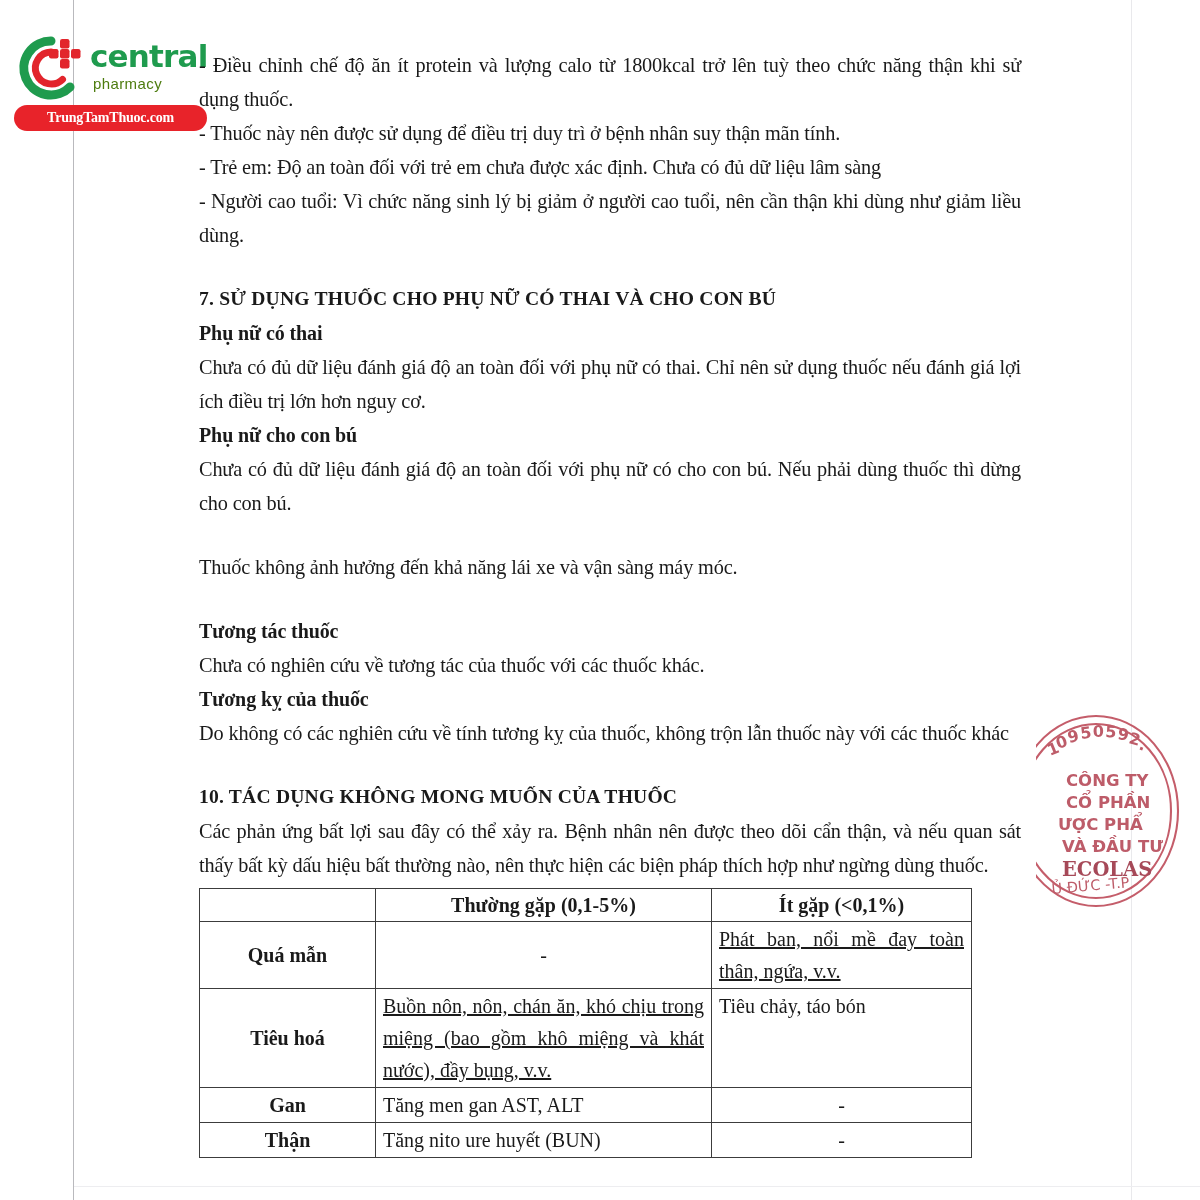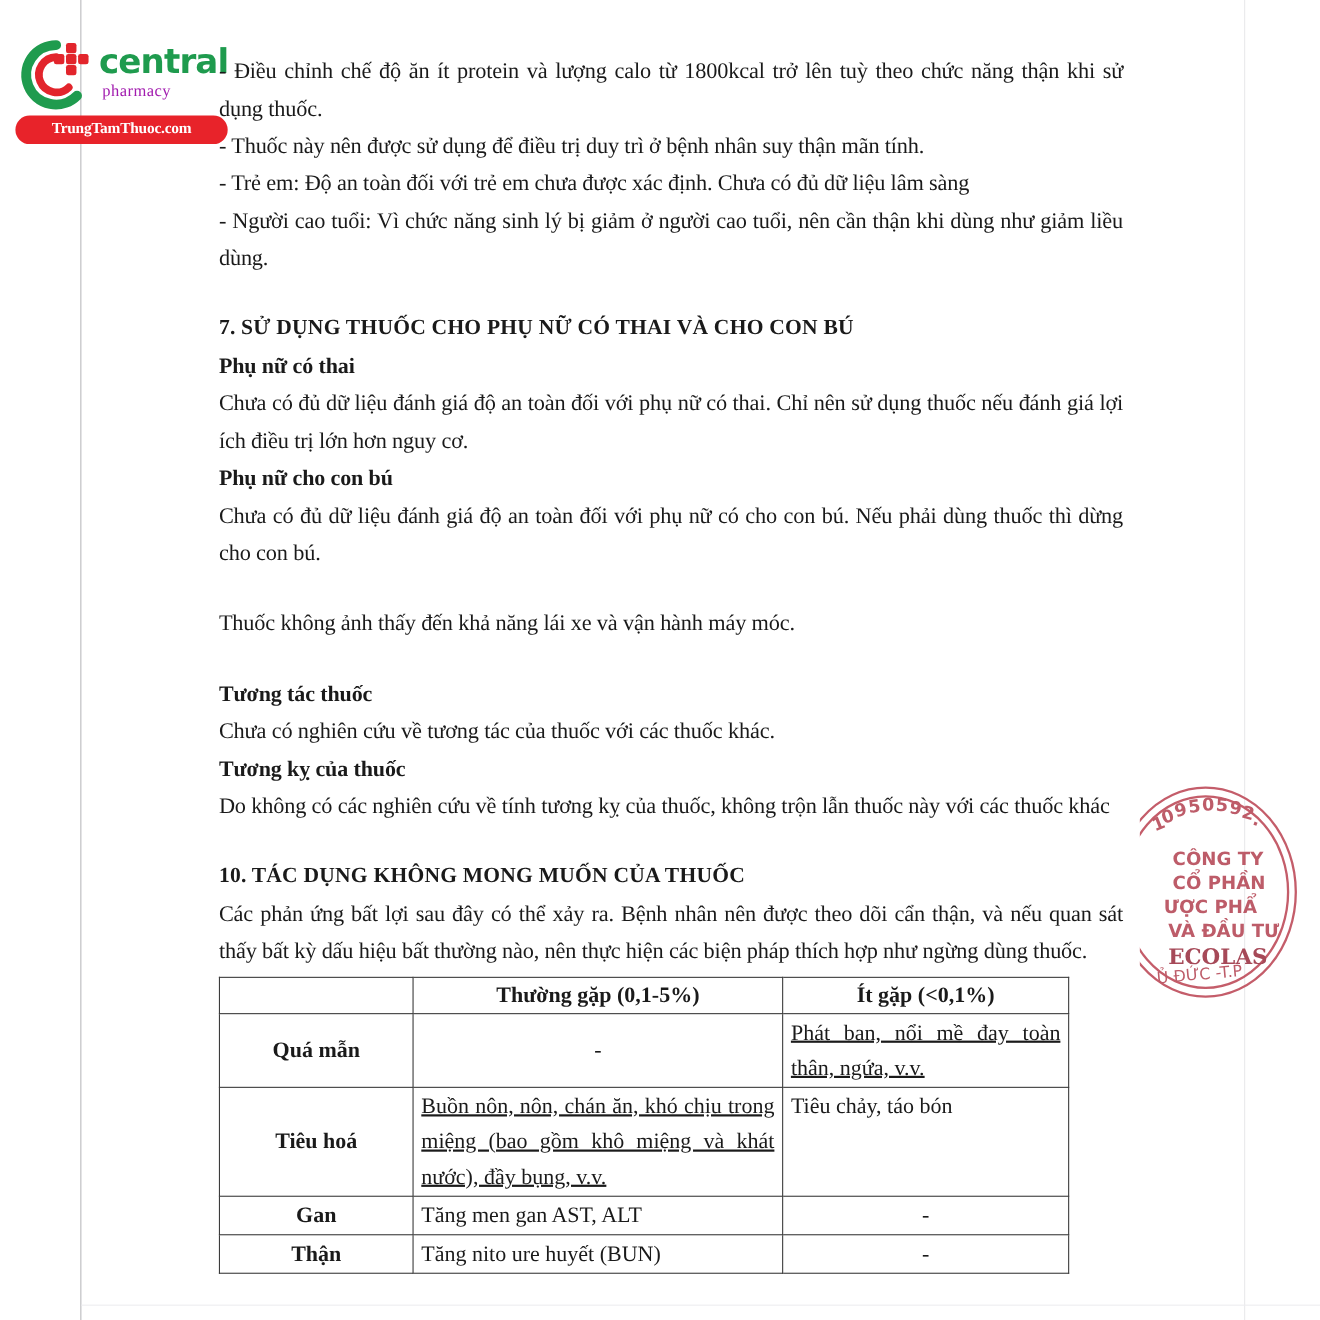--- a/index.html
+++ b/index.html
@@ -56,23 +56,23 @@
     font-family: "DejaVu Sans", sans-serif;
     font-weight: bold;
     font-size: 31px;
     color: #1f9b4e;
     letter-spacing: -0.8px;
     line-height: 1;
   }
   .logo-sub {
     position: absolute;
     left: 79px; top: 43px;
-    font-family: Liberation Serif, serif;
+    font-family: Liberation Sans, sans-serif;
     font-size: 15px;
-    color: #a21caf;
+    color: #4d7c0f;
     letter-spacing: 0.4px;
     line-height: 1;
   }
   .logo-banner {
     position: absolute;
     left: 0px; top: 72px;
     width: 193px; height: 26px;
     background: #e8232a;
     border-radius: 13px;
     color: #ffffff;
@@ -195,21 +195,21 @@
     <div class="gap-lg"></div>
 
     <h2 class="head">7. SỬ DỤNG THUỐC CHO PHỤ NỮ CÓ THAI VÀ CHO CON BÚ</h2>
     <h3 class="subhead">Phụ nữ có thai</h3>
     <p class="para">Chưa có đủ dữ liệu đánh giá độ an toàn đối với phụ nữ có thai. Chỉ nên sử dụng thuốc nếu đánh giá lợi ích điều trị lớn hơn nguy cơ.</p>
     <h3 class="subhead">Phụ nữ cho con bú</h3>
     <p class="para">Chưa có đủ dữ liệu đánh giá độ an toàn đối với phụ nữ có cho con bú. Nếu phải dùng thuốc thì dừng cho con bú.</p>
 
     <div class="gap-lg"></div>
 
-    <p class="para nojust">Thuốc không ảnh thấy đến khả năng lái xe và vận hành máy móc.</p>
+    <p class="para nojust">Thuốc không ảnh hưởng đến khả năng lái xe và vận sàng máy móc.</p>
 
     <div class="gap-lg"></div>
 
     <h3 class="subhead">Tương tác thuốc</h3>
     <p class="para nojust">Chưa có nghiên cứu về tương tác của thuốc với các thuốc khác.</p>
     <h3 class="subhead">Tương kỵ của thuốc</h3>
     <p class="para nojust">Do không có các nghiên cứu về tính tương kỵ của thuốc, không trộn lẫn thuốc này với các thuốc khác</p>
 
     <div class="gap-lg"></div>
 

